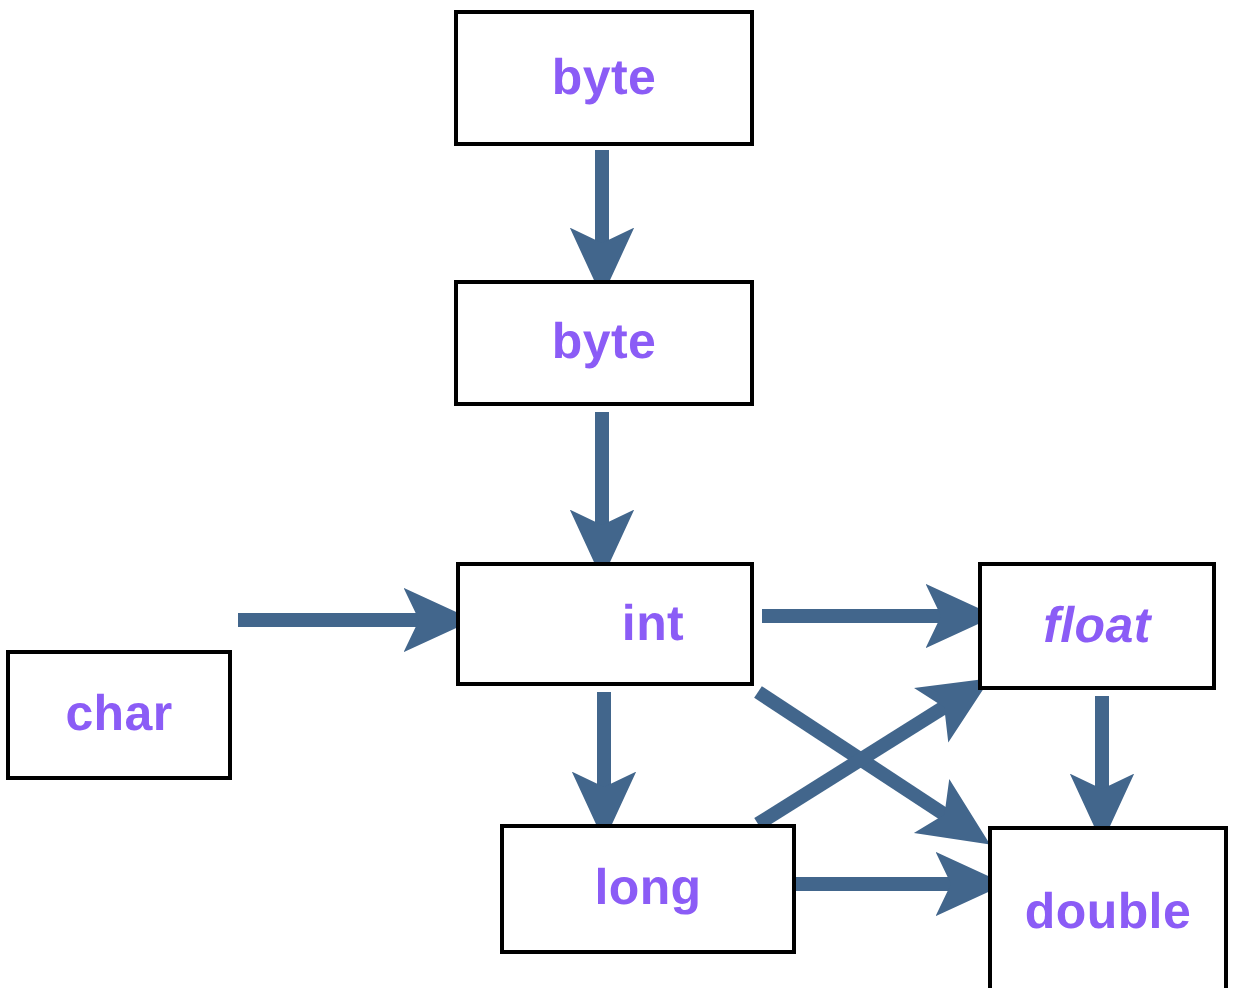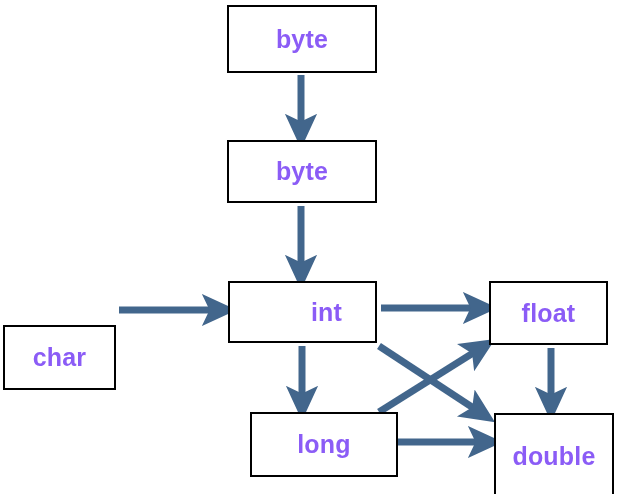--- a/index.html
+++ b/index.html
@@ -43,21 +43,21 @@
     width: 626px;
     height: 494px;
     z-index: 2;
   }
 
   
   #box-byte   { left: 227px; top: 5px;   width: 150px; height: 68px; }
   #box-short  { left: 227px; top: 140px; width: 150px; height: 63px; }
   #box-char   { left: 3px;   top: 280px; width: 113px; height: 65px; margin-top: 45px; }
   #box-int    { left: 228px; top: 281px; width: 149px; height: 62px; padding-left: 48px; }
-  #box-float  { left: 489px; top: 281px; width: 119px; height: 64px; }
+  #box-float  { left: 489px; top: 281px; width: 119px; height: 64px; font-style: italic; }
   #box-long   { left: 229px; top: 412px; width: 148px; height: 65px; margin-left: 21px; }
   #box-double { left: 494px; top: 413px; width: 120px; height: 86px; }
 </style>
 </head>
 <body>
 
 <div id="diagram-canvas">
 
   <svg id="arrow-layer" viewBox="0 0 626 494" width="626" height="494" xmlns="http://www.w3.org/2000/svg">
     <defs>

